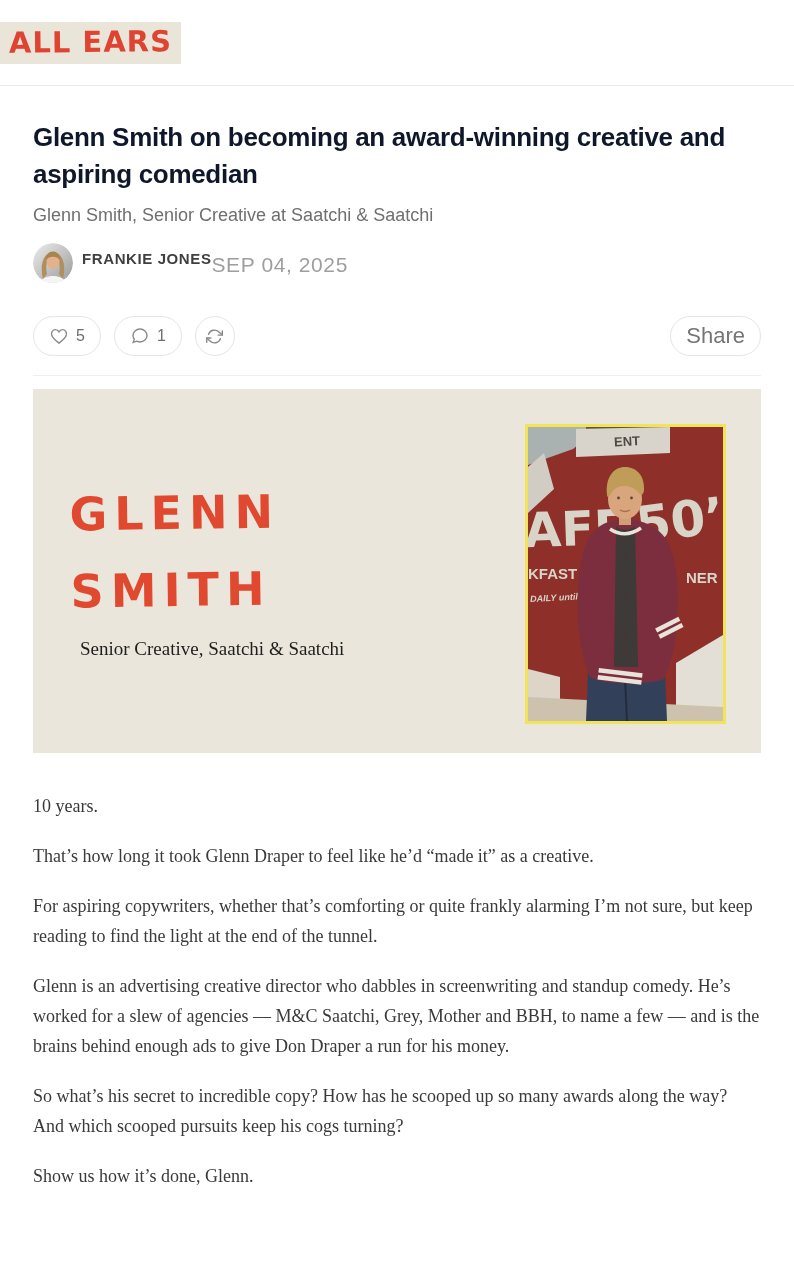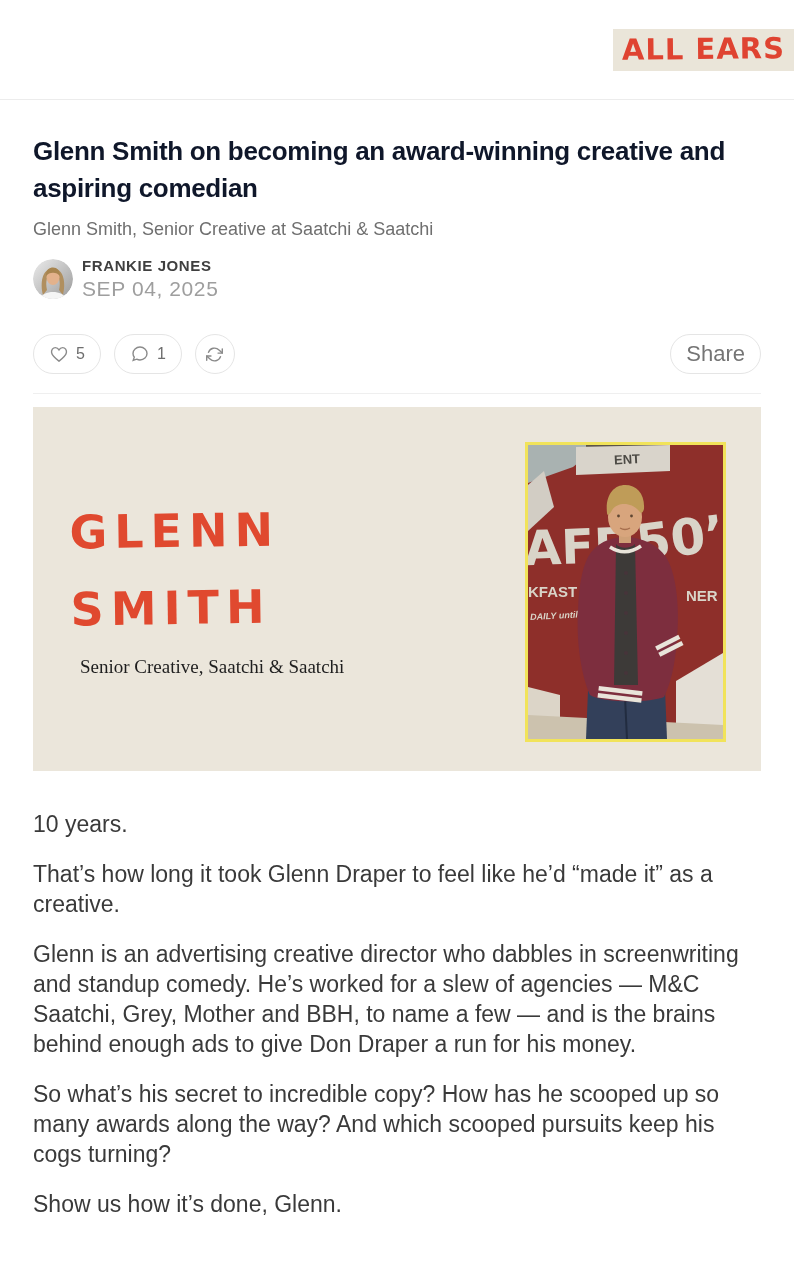--- a/index.html
+++ b/index.html
@@ -6,25 +6,25 @@
   html, body { margin: 0; padding: 0; }
   body {
     width: 794px;
     background: #ffffff;
     font-family: "Liberation Sans", sans-serif;
     color: #363636;
   }
 
   
   .site-header {
-    height: 100px;
+    height: 86px;
     border-bottom: 1px solid #ececec;
     display: flex;
     align-items: center;
-    justify-content: flex-end;
+    justify-content: flex-start;
   }
   .logo-badge {
     background: #eae5d9;
     padding: 3px 9px 5px;
     cursor: pointer;
   }
   .logo-text {
     font-family: "DejaVu Sans", sans-serif;
     font-weight: 800;
     font-size: 29px;
@@ -59,21 +59,21 @@
     align-items: center;
     gap: 9px;
   }
   .avatar {
     width: 40px; height: 40px;
     border-radius: 50%;
     overflow: hidden;
     flex: 0 0 auto;
     cursor: pointer;
   }
-  .author-meta { display: flex; flex-direction: column; }
+  .author-meta { display: flex; }
   .author-name {
     font-size: 15px;
     font-weight: 600;
     letter-spacing: 0.6px;
     color: #3f3f3f;
     cursor: pointer;
   }
   .author-date {
     font-size: 21px;
     letter-spacing: 0.6px;
@@ -146,22 +146,22 @@
     top: 35px;
     width: 201px;
     height: 300px;
     border: 3px solid #f1e35a;
     background: #8e2f2a;
   }
   .hero-photo svg { display: block; }
 
   
   .post-body p {
-    font-family: Liberation Sans, sans-serif;
-    font-size: 23px;
+    font-family: Liberation Serif, serif;
+    font-size: 18px;
     line-height: 30px;
     color: #3a3a3a;
     margin: 20px 0 0;
   }
   .post-body p:first-child { margin-top: 38px; }
   .post-body a {
     color: #3a3a3a;
     text-decoration: underline;
     text-underline-offset: 3px;
     cursor: pointer;
@@ -293,18 +293,19 @@
         <circle cx="90.5" cy="71" r="1.4" fill="#5f4632"></circle>
         <circle cx="103.5" cy="71" r="1.4" fill="#5f4632"></circle>
         <path d="M92,83 Q97,86 102,83" stroke="#a66e4d" stroke-width="1.3" fill="none"></path>
       </svg>
     </div>
   </div>
 
   <div class="post-body">
     <p>10 years.</p>
     <p>That’s how long it took Glenn Draper to feel like he’d “made it” as a creative.</p>
+    <p>For aspiring copywriters, whether that’s comforting or quite frankly alarming I’m not sure, but keep reading to find the light at the end of the tunnel.</p>
     <p>Glenn is an advertising creative director who dabbles in screenwriting and standup comedy. He’s worked for a slew of agencies — M&amp;C Saatchi, Grey, Mother and BBH, to name a few — and is the brains behind enough ads to give Don Draper a run for his money.</p>
     <p>So what’s his secret to incredible copy? How has he scooped up so many awards along the way? And which scooped pursuits keep his cogs turning?</p>
     <p>Show us how it’s done, Glenn.</p>
   </div>
 
 </div>
 
 </body></html>

